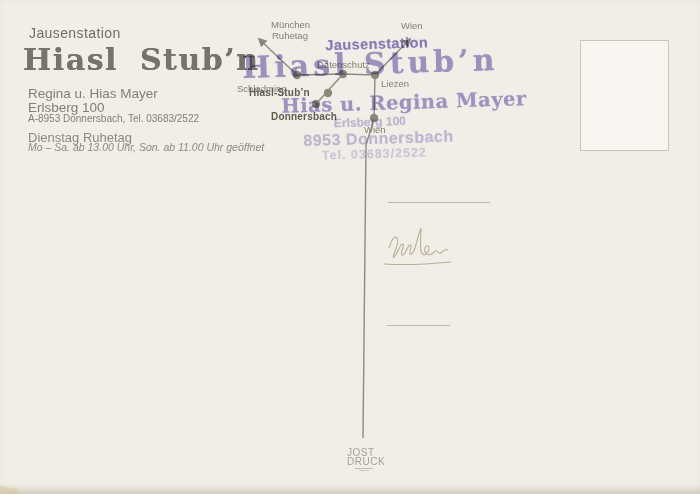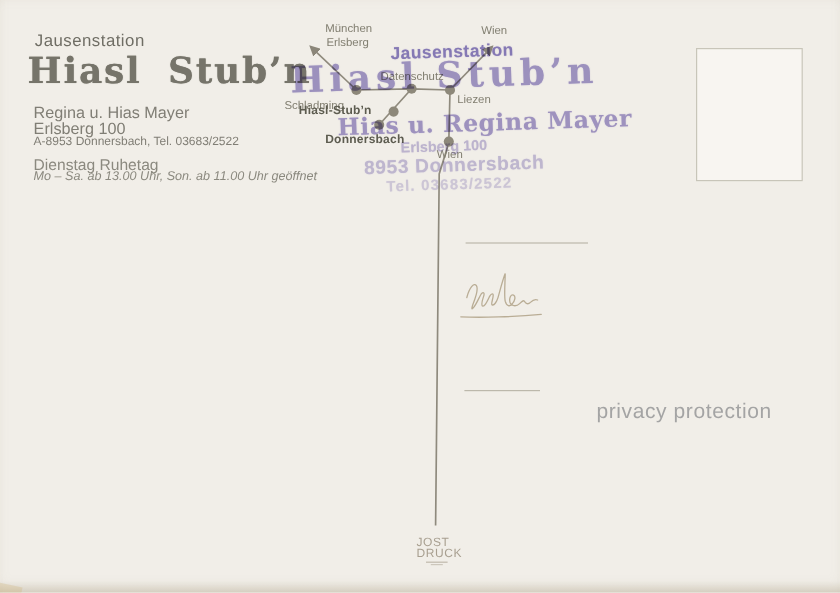--- a/index.html
+++ b/index.html
@@ -93,21 +93,21 @@
 
   <div class="abs hd-overline">Jausenstation</div>
   <div class="abs hd-title">Hiasl Stub’n</div>
   <div class="abs hd-owner">Regina u. Hias Mayer</div>
   <div class="abs hd-street">Erlsberg 100</div>
   <div class="abs hd-city">A-8953 Donnersbach, Tel. 03683/2522</div>
   <div class="abs hd-restday">Dienstag Ruhetag</div>
   <div class="abs hd-hours">Mo – Sa. ab 13.00 Uhr, Son. ab 11.00 Uhr geöffnet</div>
 
   <div class="abs ml" style="left:271px;top:19px;">München</div>
-  <div class="abs ml" style="left:272px;top:30px;">Erlsberg</div>
+  <div class="abs ml" style="left:272px;top:30px;">Ruhetag</div>
   <div class="abs ml" style="left:401px;top:20px;">Wien</div>
   <div class="abs ml" style="left:237px;top:83px;">Schladming</div>
   <div class="abs ml" style="left:317px;top:59px;">Datenschutz</div>
   <div class="abs ml" style="left:381px;top:78px;">Liezen</div>
   <div class="abs mlb" style="left:249px;top:87px;">Hiasl-Stub’n</div>
   <div class="abs mlb" style="left:271px;top:111px;">Donnersbach</div>
   <div class="abs ml" style="left:364px;top:124px;">Wien</div>
 
   <div class="stamp">
     <div class="st st1">Jausenstation</div>
@@ -117,21 +117,20 @@
     <div class="st st5">8953 Donnersbach</div>
     <div class="st st6">Tel. 03683/2522</div>
   </div>
 
   <div class="abs stampbox"></div>
 
   <div class="aline" style="left:388px;top:202px;width:102px;"></div>
   <div class="aline" style="left:387px;top:325px;width:63px;"></div>
 
   <div class="abs privacy">
-    <div class="l1">privacy protection</div>
   </div>
 
   <div class="abs jost">
     <div>JOST</div>
     <div>DRUCK</div>
     <div class="rule"></div>
     <div class="rule2"></div>
   </div>
 
   <div class="abs bottom-shade"></div>

